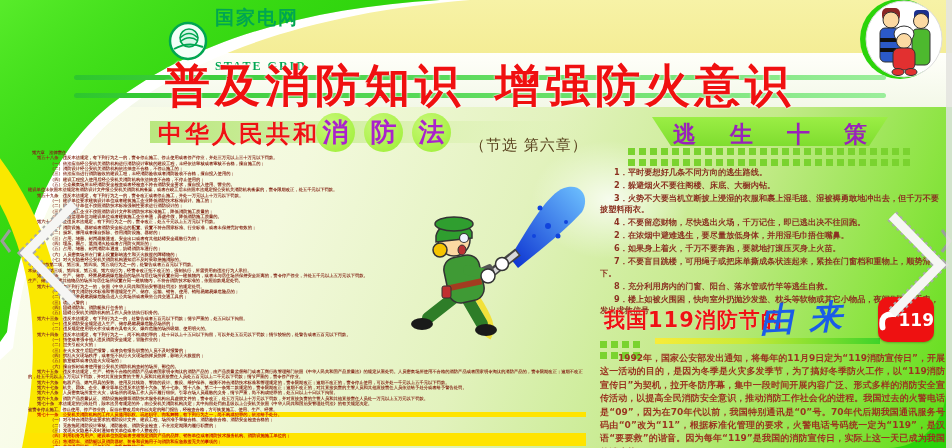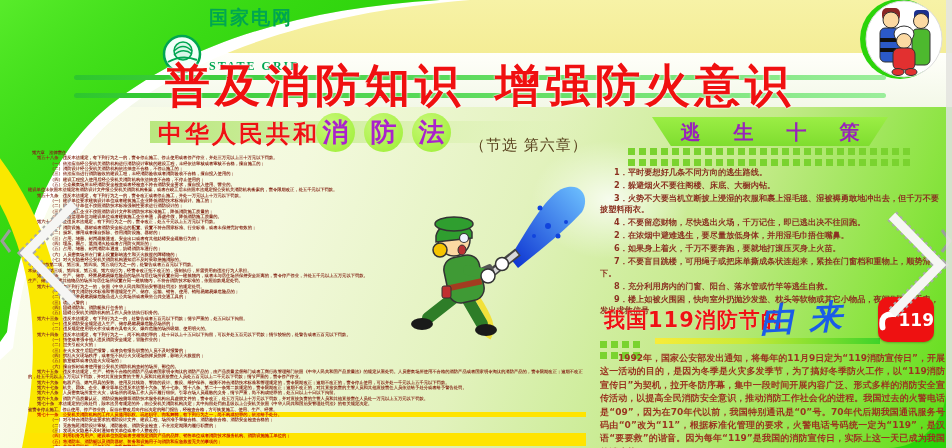--- a/index.html
+++ b/index.html
@@ -9,21 +9,21 @@
   
   .band-yellow{left:0;top:0;width:952px;height:53px;background:linear-gradient(180deg,#f7f2a6,#f4ed96);}
   .band-white{left:0;top:53px;width:952px;height:54px;background:linear-gradient(180deg,#fffffa,#f3f8e8);}
   .panel{left:0;top:107px;width:946px;height:341px;border-bottom-right-radius:58px;
          background:linear-gradient(112deg,#fcfef2 0%,#f3f9dd 30%,#e2f2bd 52%,#c4ea8a 72%,#8ce442 88%,#5bdc16 100%);}
   .glow{left:530px;top:140px;width:160px;height:120px;border-radius:50%;
         background:radial-gradient(ellipse,rgba(255,255,255,.8),rgba(255,255,255,0) 70%);}
   .right-strip{right:0;top:0;width:6px;height:448px;background:#e4e4e0;opacity:.9;}
   svg{display:block;}
   
-  .logo{left:162px;top:7px;display:flex;align-items:flex-end;gap:7px;}
+  .logo{left:168px;top:7px;display:flex;align-items:center;gap:7px;}
   .logo-cn{color:#00a651;font-weight:bold;font-size:19px;letter-spacing:2px;line-height:20px;}
   .logo-en{color:#00a651;font-family:"Liberation Serif",serif;font-size:12px;letter-spacing:2px;font-weight:bold;margin-top:32px;}
   
   .stripe{height:5px;background:linear-gradient(90deg,#2dc72d,#69e069 60%,#9bee9b);border-radius:3px;}
   .stripe1{left:74px;top:75px;width:812px;}
   .stripe2{left:74px;top:93px;width:812px;}
   .main-title{left:80px;top:56px;width:800px;display:flex;justify-content:center;gap:30px;
               font-size:45px;font-weight:bold;color:#f01010;letter-spacing:5px;white-space:nowrap;
               text-shadow:0 0 2px #ffffff,0 0 2px #ffffff;}
   
@@ -40,21 +40,21 @@
   .law-text{left:28px;top:150px;width:558px;height:296px;overflow:hidden;
             font-size:4.3px;line-height:5.35px;color:#8b3222;font-weight:bold;}
   .law-line{white-space:normal;}
   .law-line.chap{text-indent:4px;color:#7a2a18;}
   .law-line.art{text-indent:9px;}
   .law-line.item{text-indent:22px;}
   .law-line.hl{background:#ffe400;color:#cc2200;}
   
   .esc-trap{left:652px;top:117px;width:236px;height:29px;background:linear-gradient(180deg,#9bee45,#7fdd2f);
             clip-path:polygon(0 0,100% 0,92% 100%,8% 100%);}
-  .esc-title{left:652px;top:119px;width:236px;text-align:center;font-size:20px;font-weight:bold;
+  .esc-title{left:652px;top:119px;width:236px;text-align:center;font-size:23px;font-weight:bold;
              color:#9922bb;letter-spacing:13px;text-indent:13px;}
   .dots{display:flex;flex-wrap:wrap;gap:4px;}
   .dots i{width:7px;height:7px;background:#7ad32f;display:block;}
   .dots-main{left:628px;top:148px;width:282px;height:18px;overflow:hidden;}
   .dots-mini{left:600px;top:341px;width:40px;height:18px;overflow:hidden;}
   .esc-list{left:600px;top:167px;width:344px;font-size:8.2px;font-weight:bold;color:#8b3222;line-height:11.4px;}
   .esc-item{text-indent:14px;margin-bottom:1.6px;}
   
   .origin-red{left:604px;top:306px;font-size:21px;font-weight:bold;color:#ee1212;letter-spacing:1px;
               text-shadow:0 0 1px #fff;}

